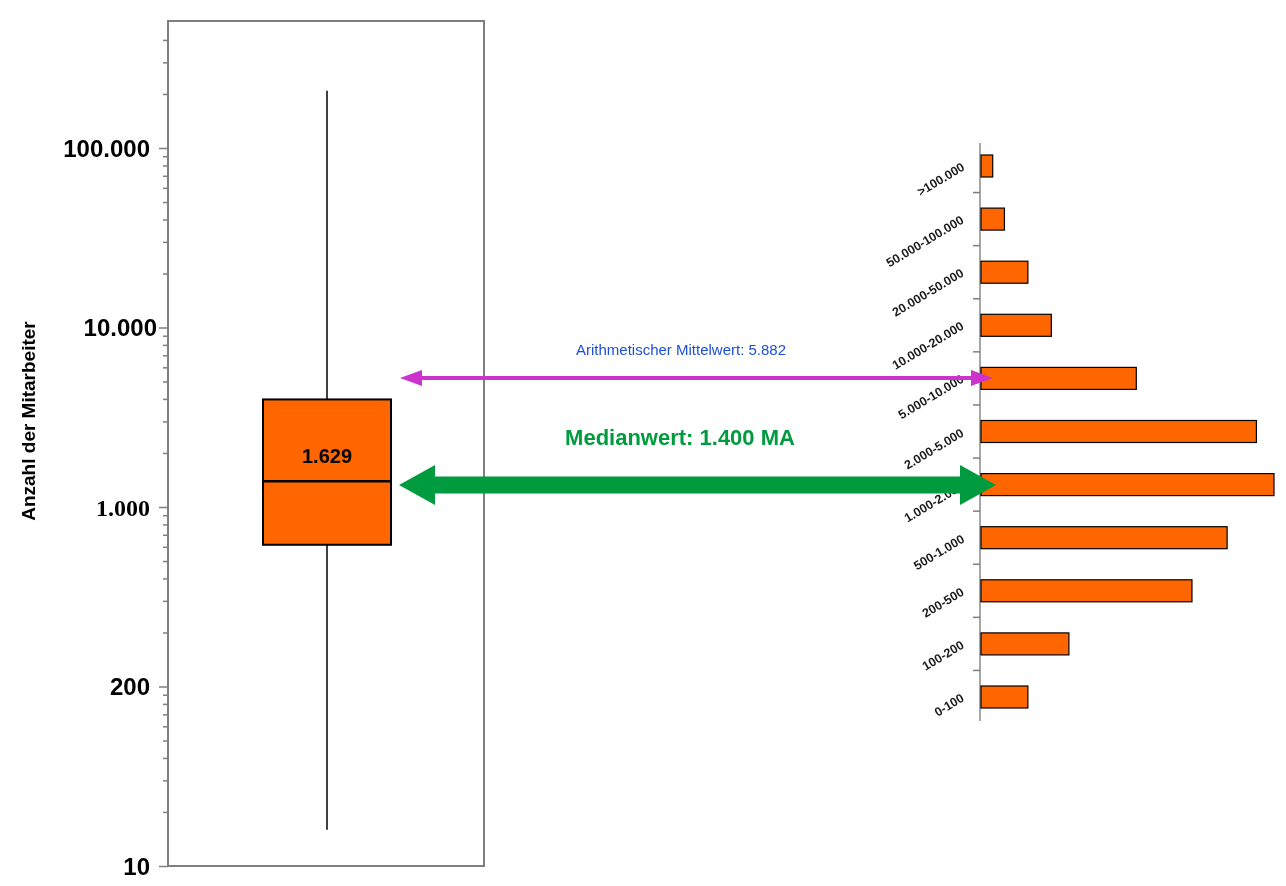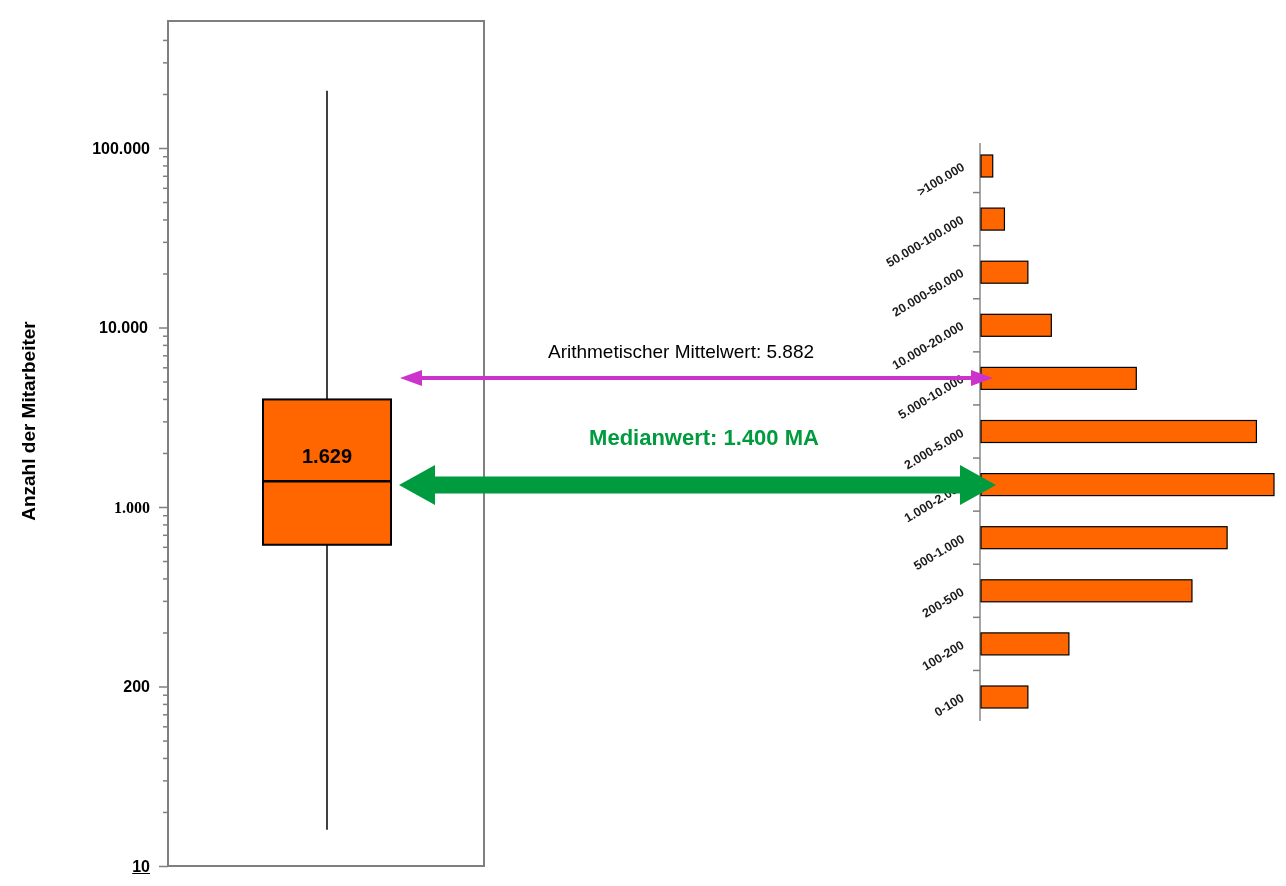--- a/index.html
+++ b/index.html
@@ -6,38 +6,38 @@
   #canvas{
     position:relative;width:1286px;height:886px;background:#ffffff;overflow:hidden;
     font-family:"Liberation Sans",sans-serif;
   }
   svg{position:absolute;left:0;top:0;}
   #base-layer{z-index:1;}
   #label-layer{position:absolute;left:0;top:0;width:1286px;height:886px;z-index:2;}
   #arrow-layer{z-index:3;}
   .ylab{
     position:absolute;width:120px;text-align:right;
-    font-size:16px;font-weight:bold;color:#000;line-height:20px;
+    font-size:24px;font-weight:bold;color:#000;line-height:20px;
   }
   .catlab{
     position:absolute;height:20px;line-height:20px;white-space:nowrap;
     font-size:12.5px;font-weight:bold;color:#1a1a1a;
     transform:rotate(-31deg);transform-origin:100% 50%;text-align:right;
   }
   #y-axis-title{
     position:absolute;left:-101px;top:410px;width:260px;height:22px;text-align:center;
     font-size:19px;font-weight:bold;color:#000;
     transform:rotate(-90deg);transform-origin:center center;
   }
   #mean-annotation{
     position:absolute;left:400px;top:341px;width:562px;text-align:center;
-    font-size:19px;color:#000000;
+    font-size:15px;color:#1d4ed8;
   }
   #median-annotation{
-    position:absolute;left:424px;top:425px;width:560px;text-align:center;
+    position:absolute;left:400px;top:425px;width:560px;text-align:center;
     font-size:22px;font-weight:bold;color:#009B3E;
   }
   #box-median-label{
     position:absolute;left:263px;top:445px;width:128px;text-align:center;
     font-size:20px;font-weight:bold;color:#000;
   }
 </style>
 </head>
 <body>
 
@@ -111,24 +111,24 @@
       <rect x="981" y="632.9000000000001" width="87.89999999999999" height="22" fill="#FF6600" stroke="#000000" stroke-width="1.2"></rect>
       <rect x="981" y="686" width="46.88" height="22" fill="#FF6600" stroke="#000000" stroke-width="1.2"></rect>
     </svg>
 
   <div id="label-layer">
     <div id="y-axis-title">Anzahl der Mitarbeiter</div>
     <div id="box-median-label">1.629</div>
     <div id="mean-annotation">Arithmetischer Mittelwert: 5.882</div>
     <div id="median-annotation">Medianwert: 1.400 MA</div>
   <div class="ylab" style="left: 30px; width: 120px; top: 138.5px;">100.000</div>
-      <div class="ylab" style="left: 28px; width: 120px; top: 318px;">10.000</div>
+      <div class="ylab" style="left: 37px; width: 120px; top: 318px;">10.000</div>
       <div class="ylab" style="left: 30px; width: 120px; top: 497.5px; font-family: Liberation Serif, serif;">1.000</div>
       <div class="ylab" style="left: 30px; width: 120px; top: 677px;">200</div>
-      <div class="ylab" style="left: 30px; width: 120px; top: 856.5px; text-decoration: underline;">10</div>
+      <div class="ylab" style="left: 30px; width: 120px; top: 856.5px;">10</div>
       <div class="catlab" style="right: 323px; top: 156px;">&gt;100.000</div>
       <div class="catlab" style="right: 323px; top: 209.1px;">50.000-100.000</div>
       <div class="catlab" style="right: 323px; top: 262.2px;">20.000-50.000</div>
       <div class="catlab" style="right: 323px; top: 315.3px;">10.000-20.000</div>
       <div class="catlab" style="right: 323px; top: 368.4px;">5.000-10.000</div>
       <div class="catlab" style="right: 323px; top: 421.5px;">2.000-5.000</div>
       <div class="catlab" style="right: 323px; top: 474.6px;">1.000-2.000</div>
       <div class="catlab" style="right: 323px; top: 527.7px;">500-1.000</div>
       <div class="catlab" style="right: 323px; top: 580.8px;">200-500</div>
       <div class="catlab" style="right: 323px; top: 633.9px;">100-200</div>

